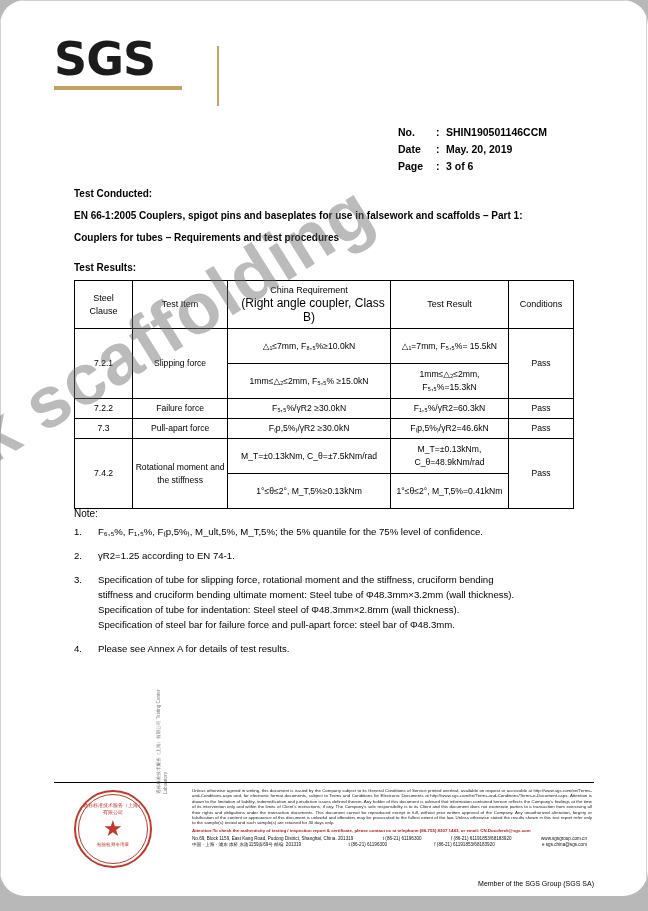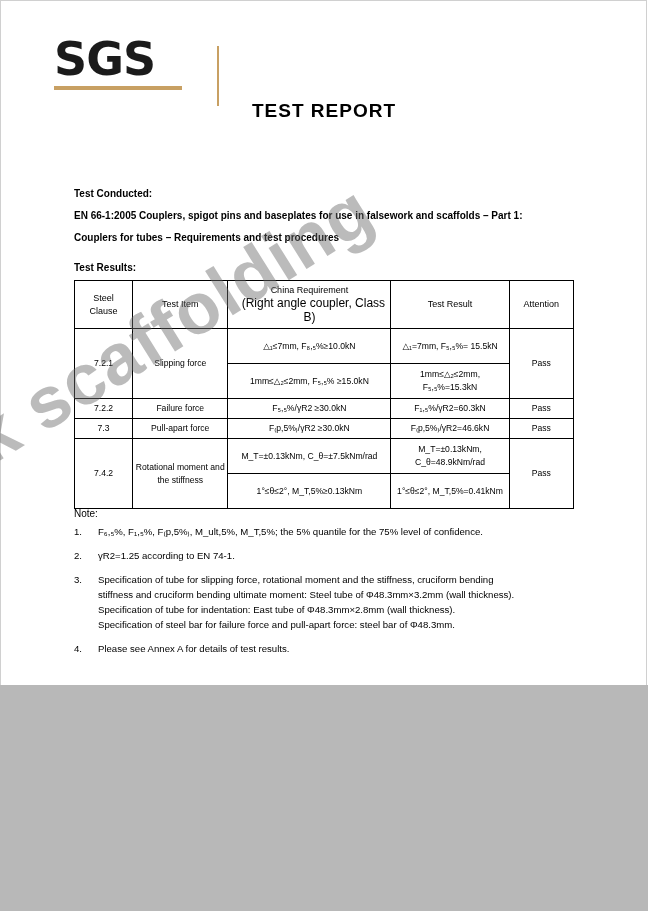--- a/index.html
+++ b/index.html
@@ -6,24 +6,25 @@
     margin: 0;
     padding: 0;
     background: #b8b8b8;
   }
   body {
     font-family: "Liberation Sans", sans-serif;
   }
   .page {
     position: relative;
     width: 648px;
-    height: 685px;
+    height: 896px;
     background: #ffffff;
     overflow: hidden;
     box-sizing: border-box;
+    border-radius: 25px;
   }
   
   .watermark {
     position: absolute;
     left: 0;
     top: 0;
     width: 648px;
     height: 911px;
     pointer-events: none;
     z-index: 50;
@@ -287,42 +288,52 @@
 <body>
 
 <div class="page">
 
   <div class="sgs-logo">
     <div class="txt">SGS</div>
     <div class="bar"></div>
     <div class="tick"></div>
   </div>
 
-  <div class="report-title">TEST REPORT</div>
-
+
+  <div class="meta">
+    <div class="row">
+      <span class="lbl">No.</span><span class="colon">:</span><span class="val">SHIN190501146CCM</span>
+    </div>
+    <div class="row">
+      <span class="lbl">Date</span><span class="colon">:</span><span class="val">May. 20, 2019</span>
+    </div>
+    <div class="row">
+      <span class="lbl">Page</span><span class="colon">:</span><span class="val">3 of 6</span>
+    </div>
+  </div>
 
   <div class="sec l-conducted">Test Conducted:</div>
   <div class="sec l-line1">EN 66-1:2005 Couplers, spigot pins and baseplates for use in falsework and scaffolds – Part 1:</div>
   <div class="sec l-line2">Couplers for tubes – Requirements and test procedures</div>
   <div class="sec l-results">Test Results:</div>
 
   <table class="tbl">
     <thead>
       <tr>
         <th class="col-clause">
           <span>Steel</span><br>
           <span>Clause</span>
         </th>
         <th class="col-item">Test Item</th>
         <th class="col-req">
           <span>China Requirement</span><br>
           <span class="hdr-sub">(Right angle coupler, Class B)</span>
         </th>
         <th class="col-res">Test Result</th>
-        <th class="col-con">Attention</th>
+        <th class="col-con">Conditions</th>
       </tr>
     </thead>
     <tbody>
 
       <tr>
         <td class="cell-tall" rowspan="2">7.2.1</td>
         <td rowspan="2">Slipping force</td>
         <td class="cell-tall">△₁≤7mm, F₈,₅%≥10.0kN</td>
         <td>△₁=7mm, F₅,₅%= 15.5kN</td>
         <td rowspan="2">Pass</td>
@@ -369,21 +380,21 @@
       <span class="cont">F₆,₅%, F₁,₅%, F₍p,5%₎, M_ult,5%, M_T,5%; the 5% quantile for the 75% level of confidence.</span>
     </div>
     <div class="item">
       <span class="num">2.</span>
       <span class="cont">γR2=1.25 according to EN 74-1.</span>
     </div>
     <div class="item">
       <span class="num">3.</span>
       <span class="cont">Specification of tube for slipping force, rotational moment and the stiffness, cruciform bending</span>
       <span class="cont">stiffness and cruciform bending ultimate moment: Steel tube of Φ48.3mm×3.2mm (wall thickness).</span>
-      <span class="cont">Specification of tube for indentation: East tube of Φ48.3mm×2.8mm (wall thickness).</span>
+      <span class="cont">Specification of tube for indentation: Steel steel of Φ48.3mm×2.8mm (wall thickness).</span>
       <span class="cont">Specification of steel bar for failure force and pull-apart force: steel bar of Φ48.3mm.</span>
     </div>
     <div class="item">
       <span class="num">4.</span>
       <span class="cont">Please see Annex A for details of test results.</span>
     </div>
   </div>
 
   <div class="footer-rule"></div>
 

